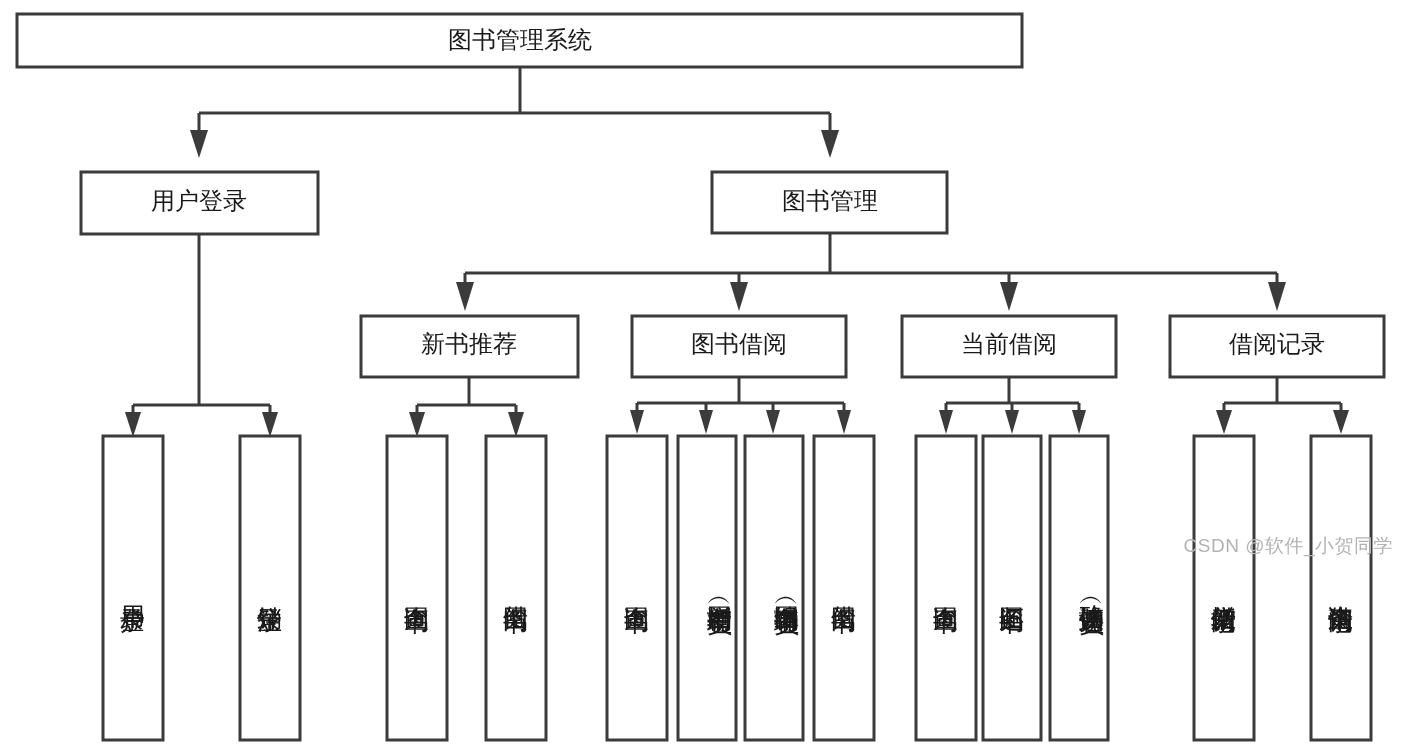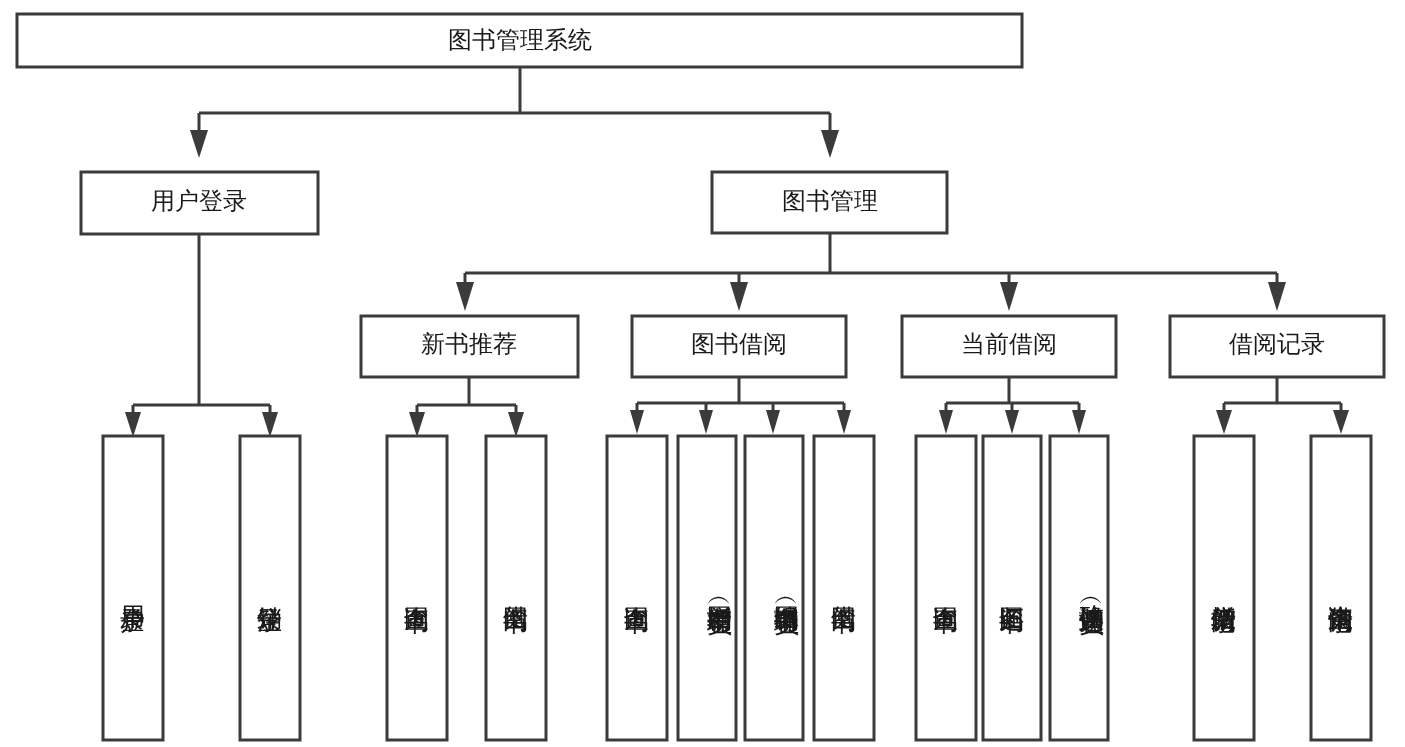--- a/index.html
+++ b/index.html
@@ -201,13 +201,14 @@
   <div class="leaf-label" style="left:745px; top:444px; width:58px; height:290px; display:flex; align-items:flex-start; justify-content:center;">编辑图书（管理员）</div>
   <div class="leaf-label" style="left:814px; top:436px; width:60px; height:304px; display:flex; align-items:center; justify-content:center;">借阅图书</div>
 
   <div class="leaf-label" style="left:916px; top:436px; width:60px; height:304px; display:flex; align-items:center; justify-content:center;">查询图书</div>
   <div class="leaf-label" style="left:983px; top:436px; width:58px; height:304px; display:flex; align-items:center; justify-content:center;">归还图书</div>
   <div class="leaf-label" style="left:1050px; top:444px; width:58px; height:290px; display:flex; align-items:flex-start; justify-content:center;">确认归还（管理员）</div>
 
   <div class="leaf-label" style="left:1194px; top:436px; width:60px; height:304px; display:flex; align-items:center; justify-content:center;">新增借阅记录</div>
   <div class="leaf-label" style="left:1311px; top:436px; width:60px; height:304px; display:flex; align-items:center; justify-content:center;">查询借阅记录</div>
 
+  <div class="watermark">CSDN @软件_小贺同学</div>
 </div>
 
 </body></html>

